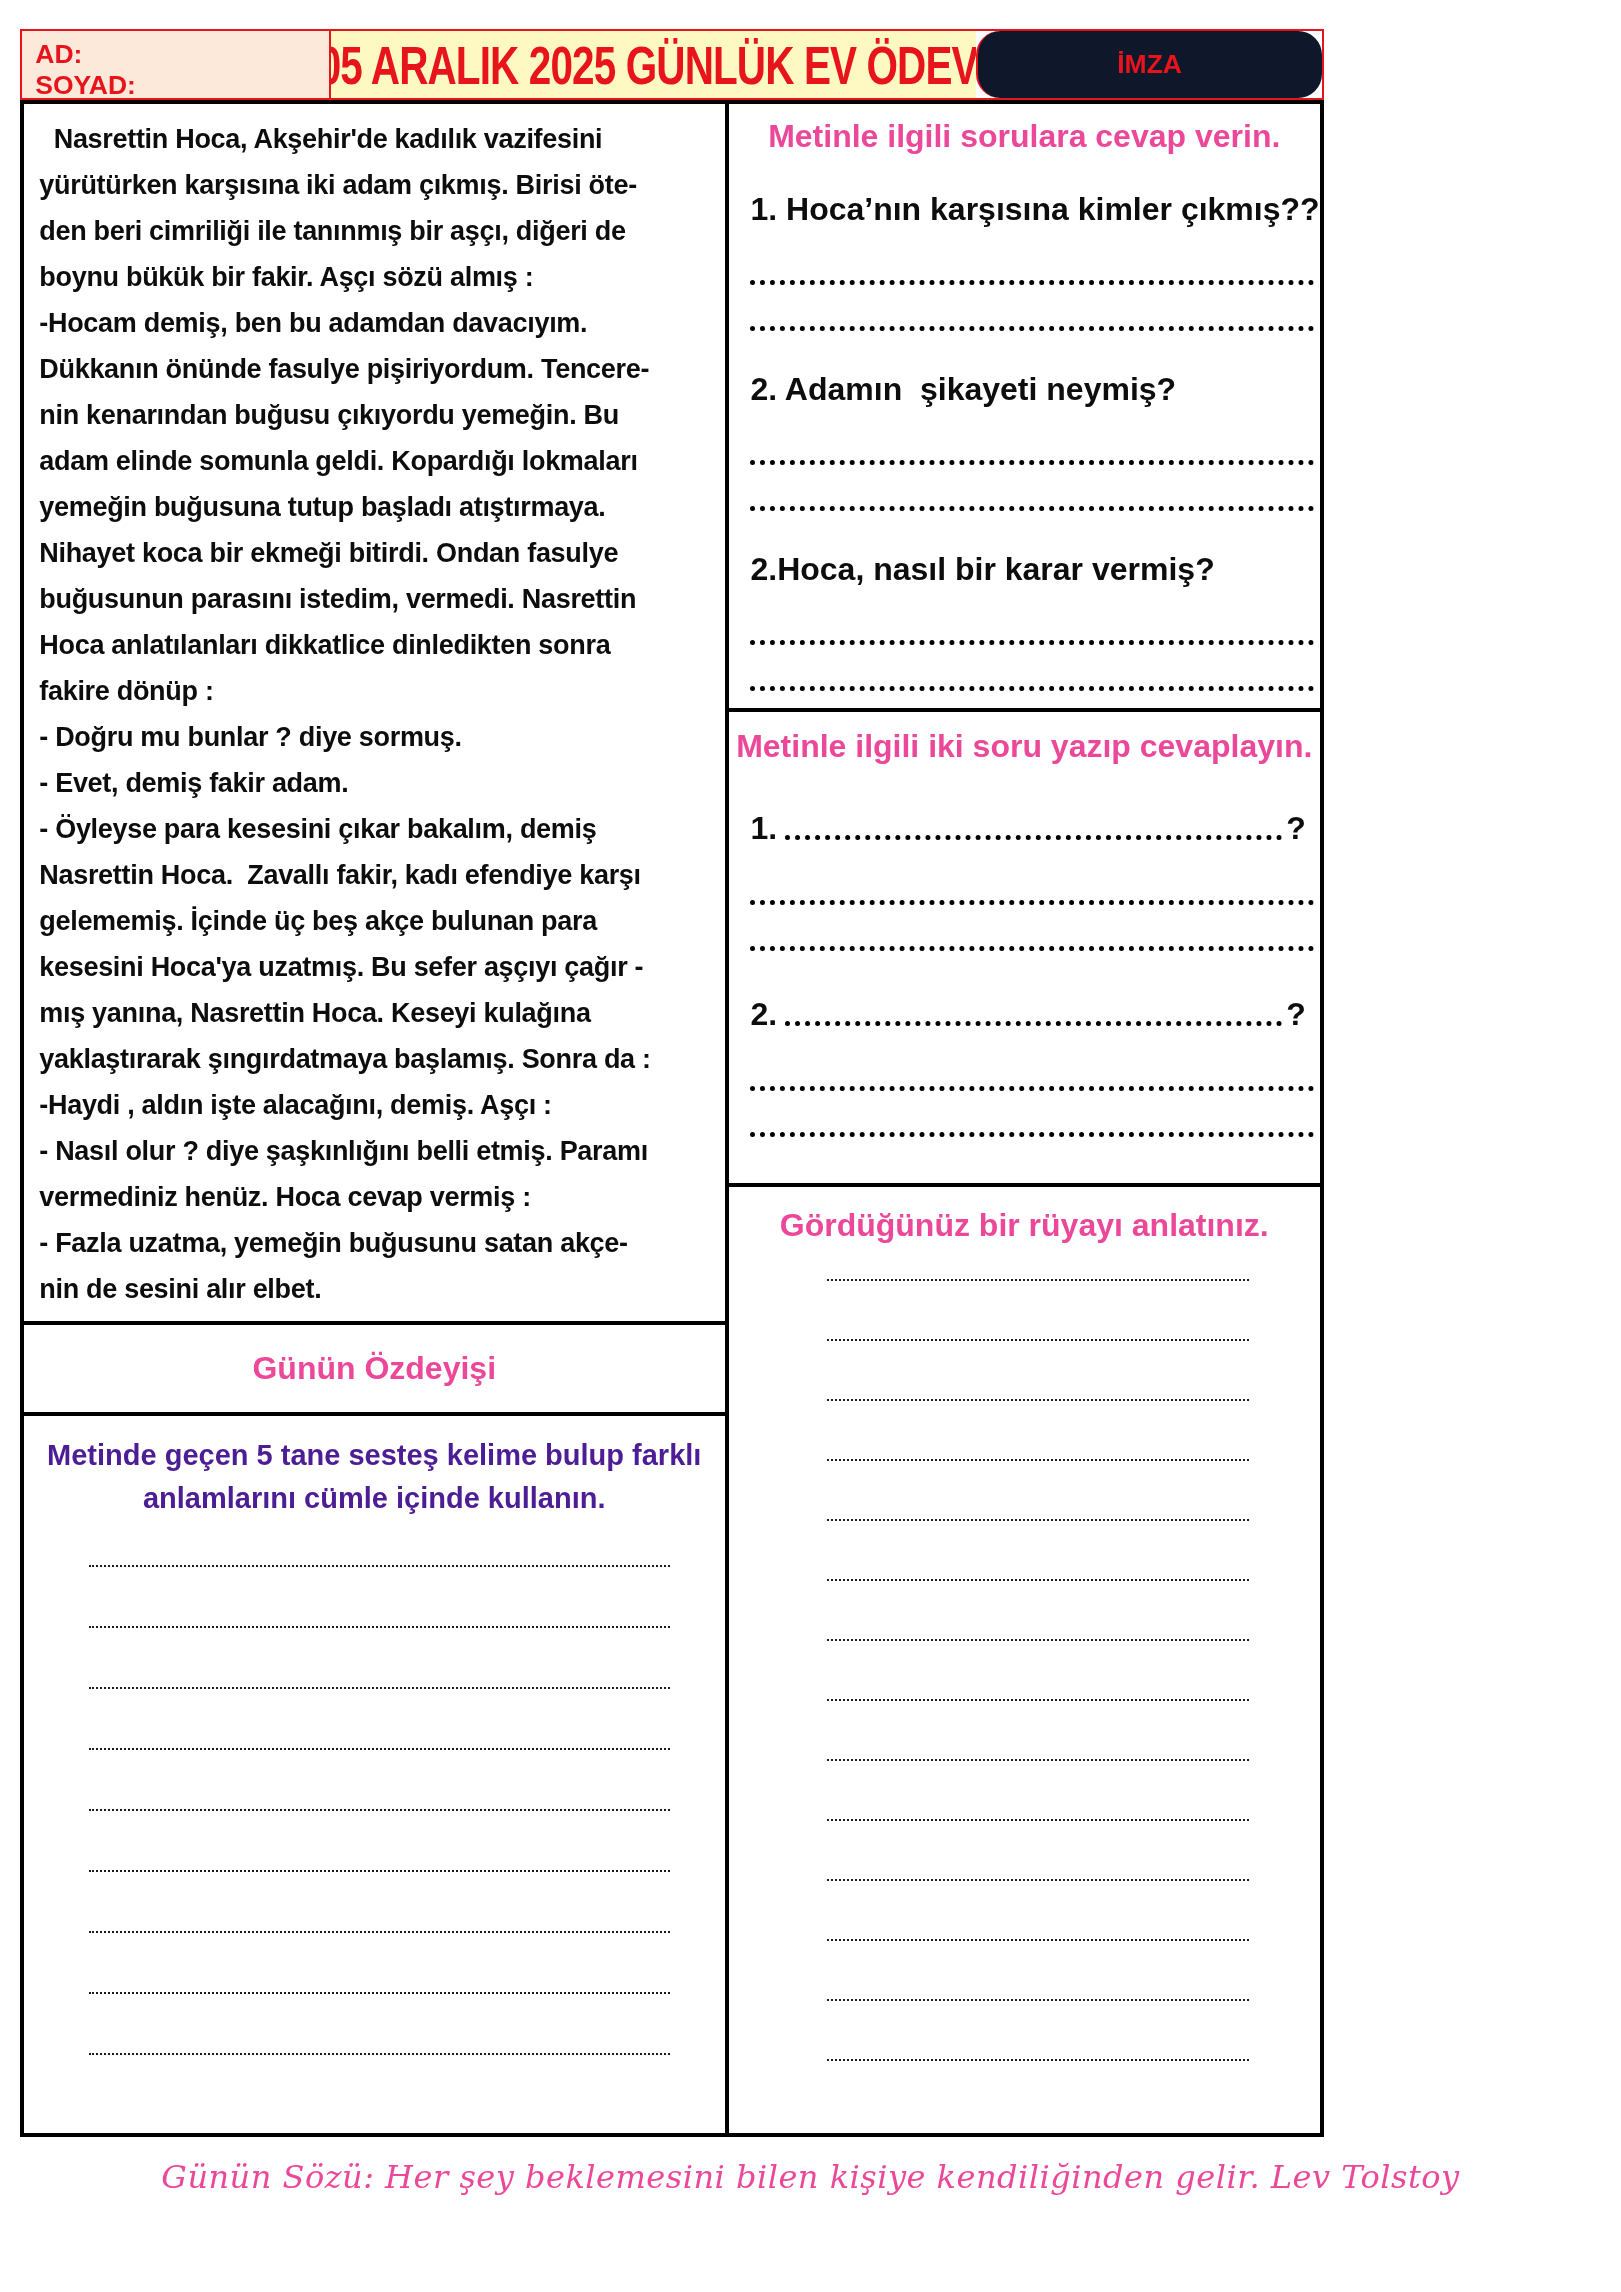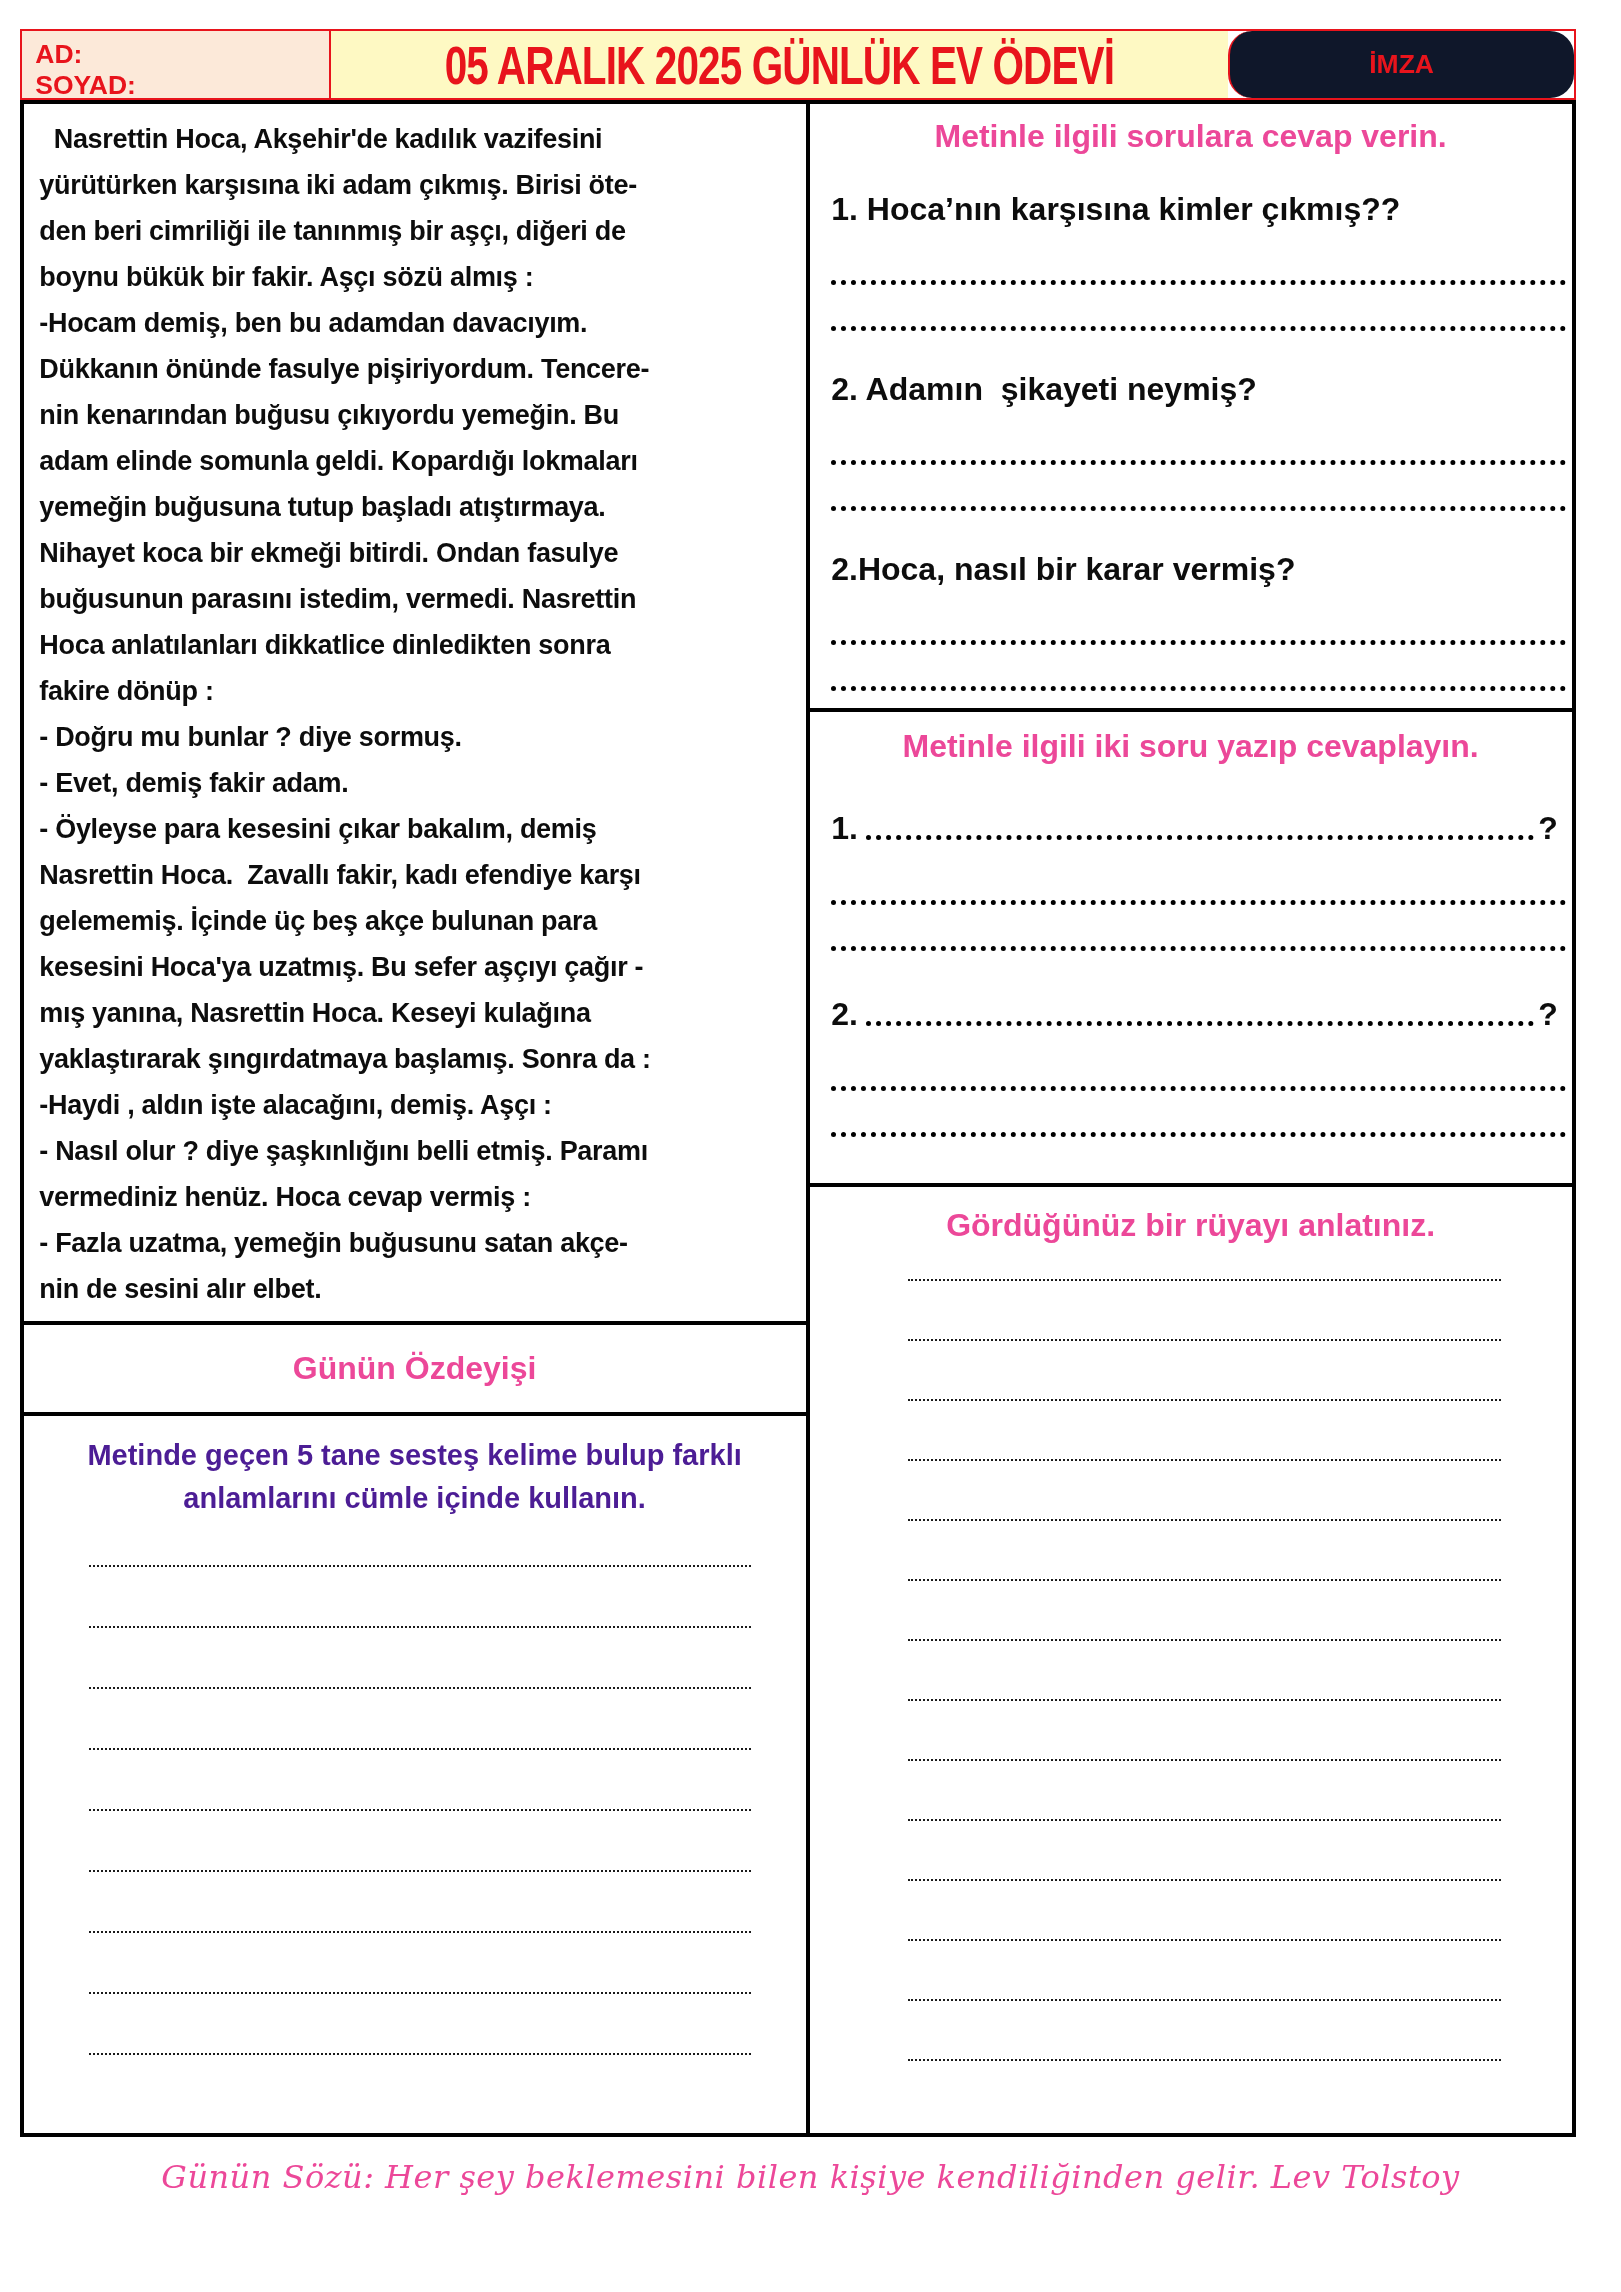--- a/index.html
+++ b/index.html
@@ -2,21 +2,21 @@
 <html><head>
 <meta charset="utf-8">
 <style>
   html,body { margin:0; padding:0; background:#ffffff; }
   body {
     width:1621px; height:2293px;
     font-family:"Liberation Sans", sans-serif;
     position:relative;
     -webkit-font-smoothing:antialiased;
   }
-  .sheet { position:absolute; left:19.6px; top:29px; width:1556px; }
+  .sheet { position:absolute; left:19.6px; top:29px; width:1304px; }
 
   
   .hdr { display:flex; border:2.9px solid #e8141c; border-bottom-width:2px; height:67px; }
   .hdr-cell { box-sizing:border-box; overflow:hidden; }
   .hdr-left {
     width:309px; background:#fce9d9; border-right:2.9px solid #e8141c;
     padding:7.8px 0 0 13.7px; color:#e8141c; font-weight:bold; font-size:26.5px; line-height:31px;
   }
   .hdr-center {
     flex:1; background:#fef9c3; display:flex; align-items:center; justify-content:center;

